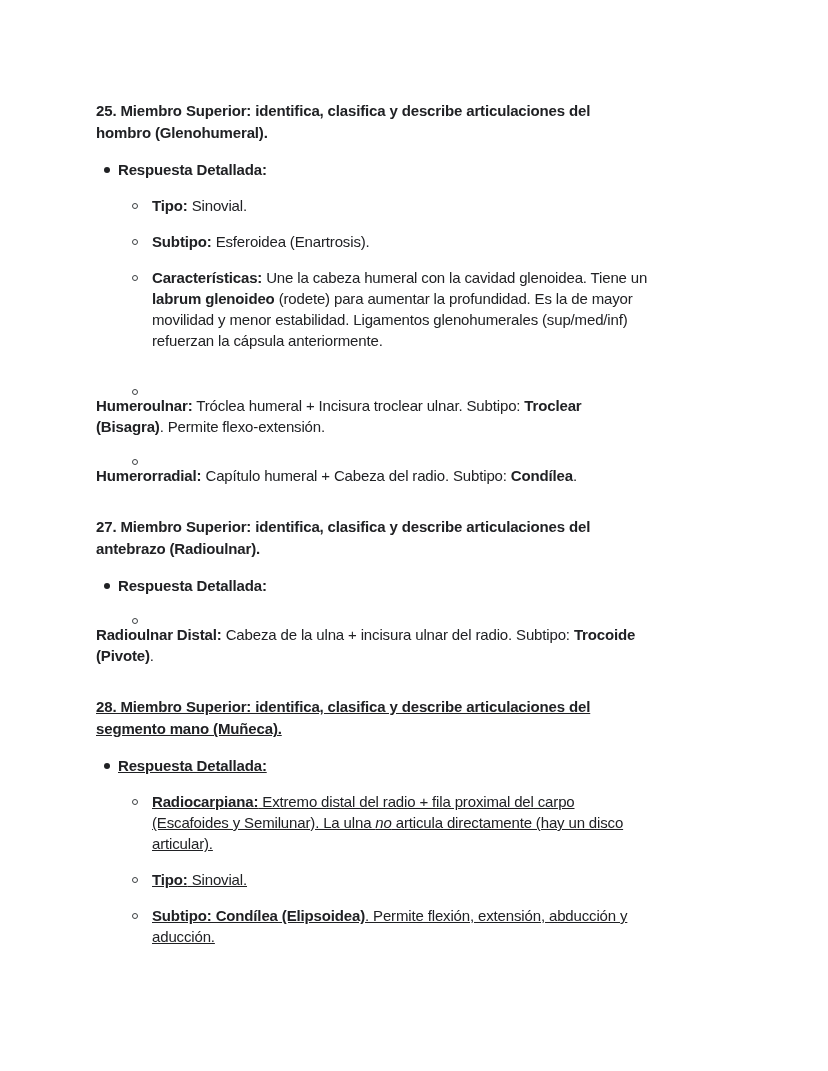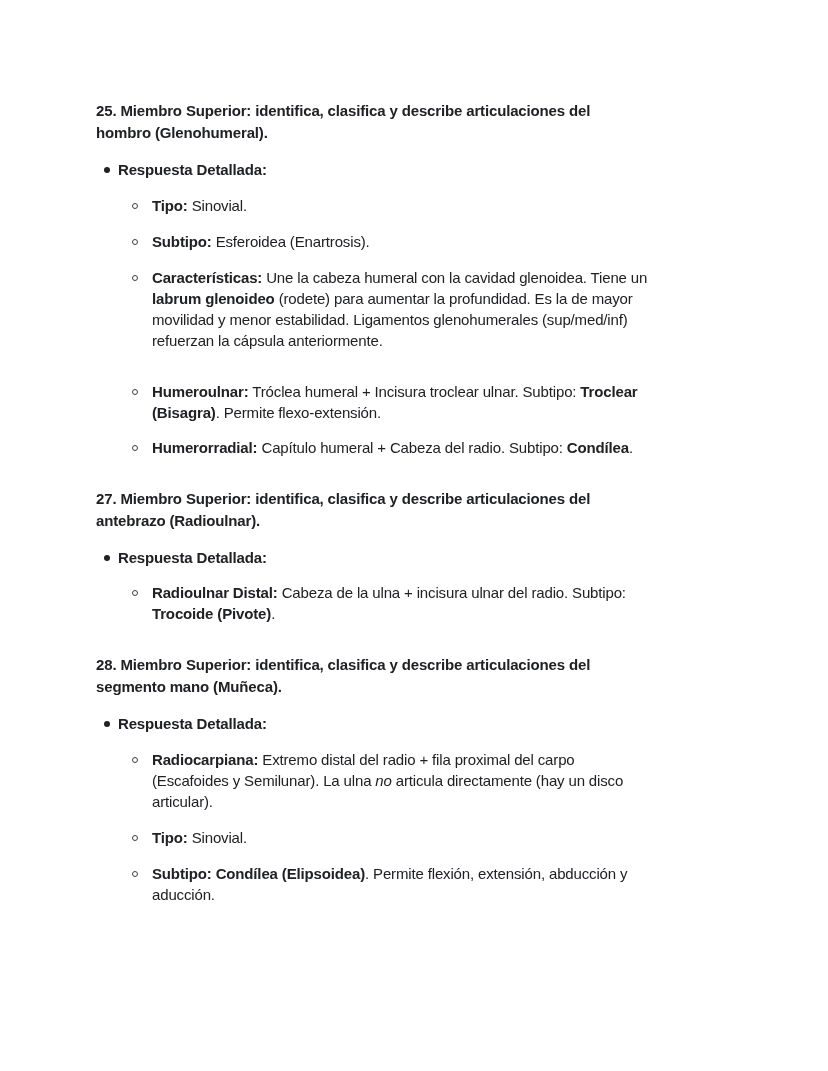--- a/index.html
+++ b/index.html
@@ -16,30 +16,30 @@
     height: 1071px;
     background: #ffffff;
     color: #202124;
     padding: 100px 84px 0 96px;
     font-size: 15px;
     line-height: 21px;
     letter-spacing: -0.15px;
     overflow: hidden;
   }
   section.qa + section.qa { margin-top: 30px; }
-  section.qa:nth-of-type(4) { margin-top: 12px; }
+  section.qa:nth-of-type(4) { margin-top: 12px; text-decoration: underline; }
   h2.question {
     font-size: 15px;
     line-height: 22px;
     font-weight: bold;
     margin: 0 0 13px 0;
   }
   ul.answers { list-style: none; }
   li.item { display: flex; align-items: flex-start; margin-top: 15px; }
-  li.item.spaced { margin-top: 14px; }
+  li.item.spaced { margin-top: 14px; flex-direction: column; }
   .marker-wrap { flex: none; display: block; }
   .l1 > .marker-wrap { width: 14px; margin-left: 8px; }
   .l2 > .marker-wrap { width: 20px; margin-left: 36px; }
   .dot {
     display: block;
     width: 6px; height: 6px;
     border-radius: 50%;
     background: #202124;
     margin-top: 8px;
   }

